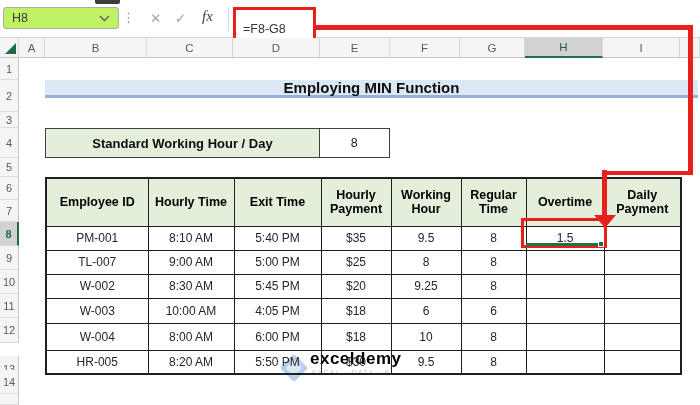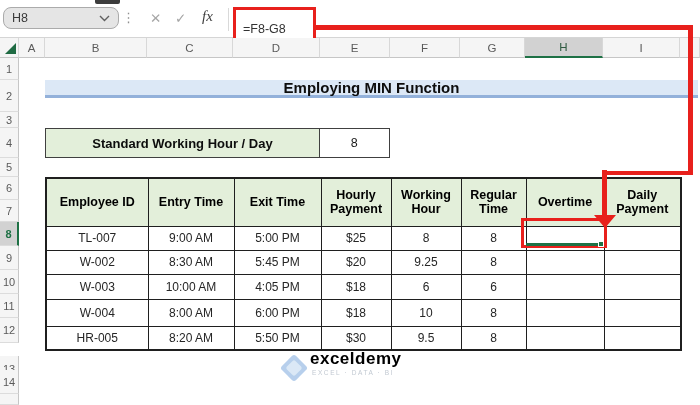--- a/index.html
+++ b/index.html
@@ -7,21 +7,21 @@
   }
   *{box-sizing:border-box}
   html,body{margin:0;padding:0}
   body{width:700px;height:405px;position:relative;background:#fff;
        font-family:"Liberation Sans",sans-serif;overflow:hidden}
 
   
   .topbar{position:absolute;left:0;top:0;width:700px;height:38px;background:#fff;
           border-bottom:1px solid #d5d5d5;z-index:3}
   .namebox{position:absolute;left:3px;top:7px;width:116px;height:22px;border:1px solid #ababab;
-           border-radius:8px;background:#e5e5e5;display:flex;align-items:center;
+           border-radius:3px;background:#bef264;display:flex;align-items:center;
            justify-content:space-between;padding:0 8px;font-size:12.5px;color:#3a3a3a}
   .topmark{position:absolute;left:95px;top:0;width:25px;height:4px;background:#3c3c3c;
            border-radius:0 0 2px 2px}
   .dots{position:absolute;left:122px;top:10px;color:#8f8f8f;font-size:13px}
   .fbtn{position:absolute;top:10px;font-size:13.5px;color:#a6a6a6}
   .fx{font-family:"Liberation Serif",serif;font-style:italic;font-weight:400;
       color:#3f3f3f;font-size:15px;top:8px}
   .fdivider{position:absolute;left:228px;top:8px;width:1px;height:23px;background:#d9d9d9}
   .formula-box{position:absolute;left:233px;top:7px;width:83px;height:43px;
                border:3.5px solid var(--red);display:flex;align-items:center;
@@ -155,30 +155,40 @@
         <col style="width: 87px;">
         <col style="width: 70px;">
         <col style="width: 70px;">
         <col style="width: 65px;">
         <col style="width: 78px;">
         <col style="width: 77px;">
       </colgroup>
     <thead>
         <tr style="height: 48px;">
           <td>Employee ID</td>
-          <td>Entry Time</td>
+          <td>Hourly Time</td>
           <td>Exit Time</td>
           <td>Hourly Payment</td>
           <td>Working Hour</td>
           <td>Regular Time</td>
           <td>Overtime</td>
           <td>Daily Payment</td>
         </tr>
       </thead>
     <tbody>
+        <tr style="height: 24px;">
+          <td>PM-001</td>
+          <td>8:10 AM</td>
+          <td>5:40 PM</td>
+          <td>$35</td>
+          <td>9.5</td>
+          <td>8</td>
+          <td>1.5</td>
+          <td></td>
+        </tr>
         <tr style="height: 24px;">
           <td>TL-007</td>
           <td>9:00 AM</td>
           <td>5:00 PM</td>
           <td>$25</td>
           <td>8</td>
           <td>8</td>
           <td></td>
           <td></td>
         </tr>

